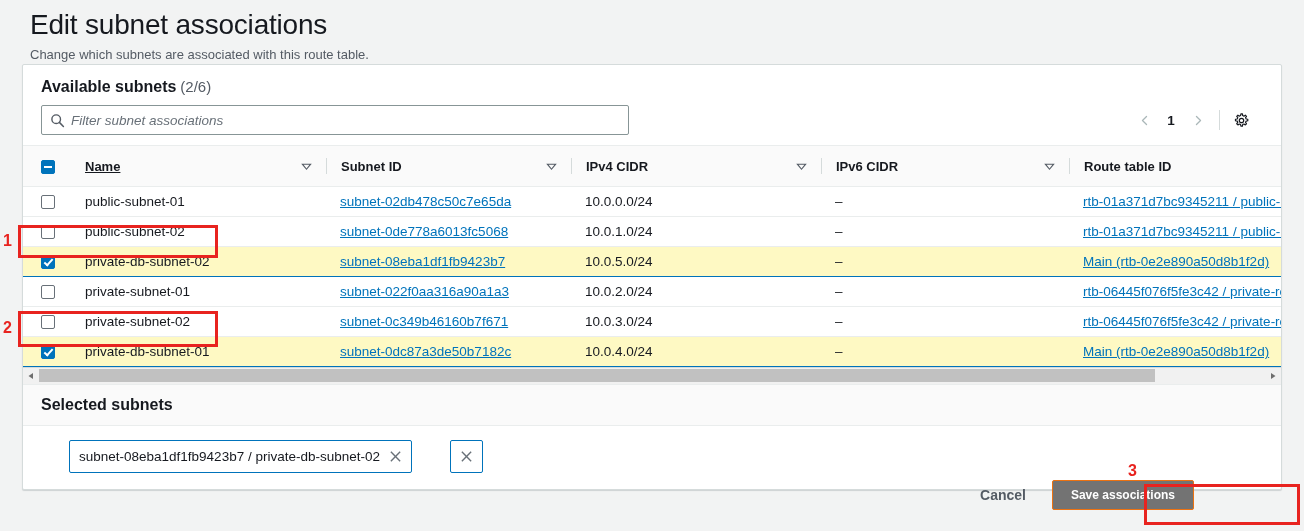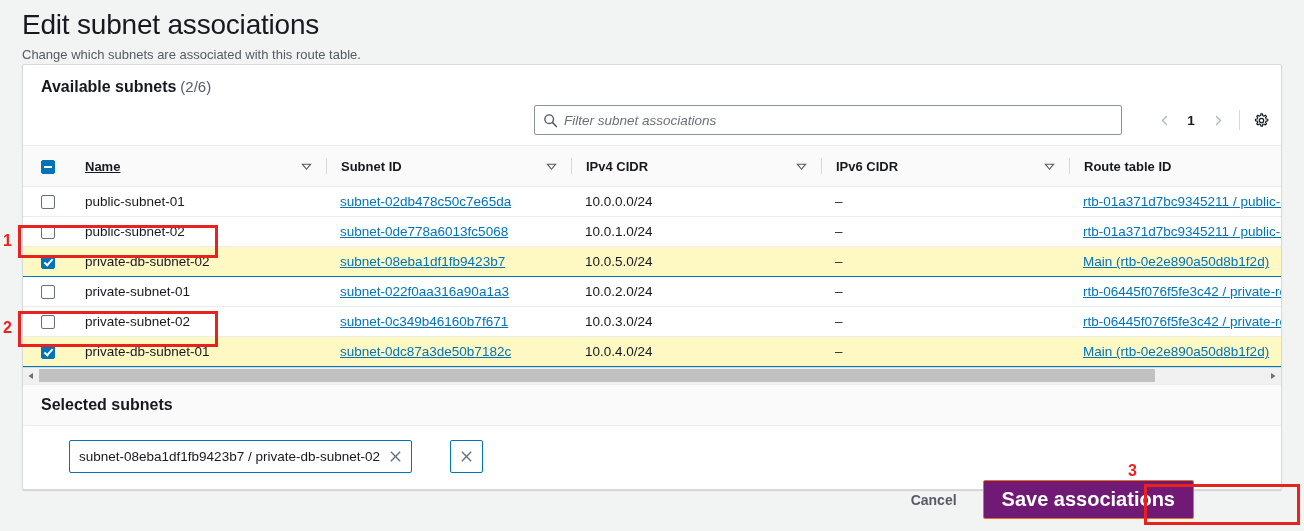--- a/index.html
+++ b/index.html
@@ -13,20 +13,21 @@
     font-family: "Liberation Sans", sans-serif;
     font-size: 14px;
     color: #16191f;
     overflow: hidden;
     position: relative;
   }
 
   
   .page-head {
     padding: 8px 0 0 22px;
+    margin-left: 8px;
   }
   .page-title {
     font-size: 28px;
     font-weight: 400;
     color: #16191f;
     line-height: 34px;
     margin: 0;
     letter-spacing: -0.2px;
   }
   .page-sub {
@@ -63,24 +64,24 @@
     line-height: 20px;
   }
   .avail-count {
     font-weight: normal;
     color: #545b64;
     font-size: 15px;
   }
 
   
   .filter-row {
-    padding: 8px 4px 10px 18px;
-    display: flex;
-    align-items: center;
-    justify-content: flex-end;
+    padding: 8px 24px 10px 18px;
+    display: flex;
+    align-items: center;
+    justify-content: space-between;
     gap: 28px;
   }
   .filter-box {
     position: relative;
     width: 588px;
     height: 30px;
     border: 1px solid #879596;
     border-radius: 2px;
     background: #fff;
     box-sizing: border-box;
@@ -314,26 +315,26 @@
     font-size: 14px;
     color: #545b64;
     font-weight: bold;
     background: none;
     border: none;
     cursor: pointer;
     padding: 6px 10px;
     font-family: "Liberation Sans", sans-serif;
   }
   .btn-save {
-    background: #701a75;
+    background: #737373;
     border: 1px solid #ec7211;
     border-radius: 2px;
     color: #ffffff;
     font-weight: bold;
-    font-size: 20px;
+    font-size: 12px;
     padding: 7px 18px;
     cursor: pointer;
     font-family: "Liberation Sans", sans-serif;
   }
 
   
   .anno-box {
     position: absolute;
     border: 3px solid #e8231f;
     box-sizing: border-box;

